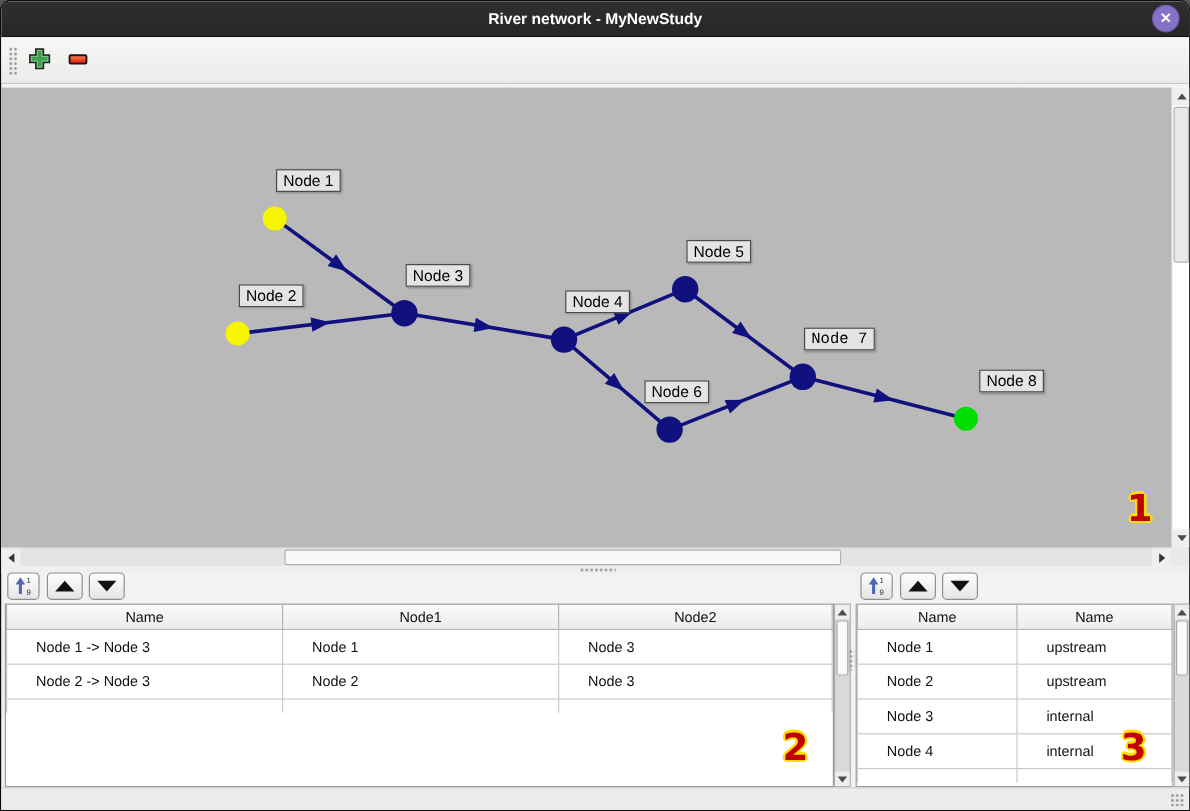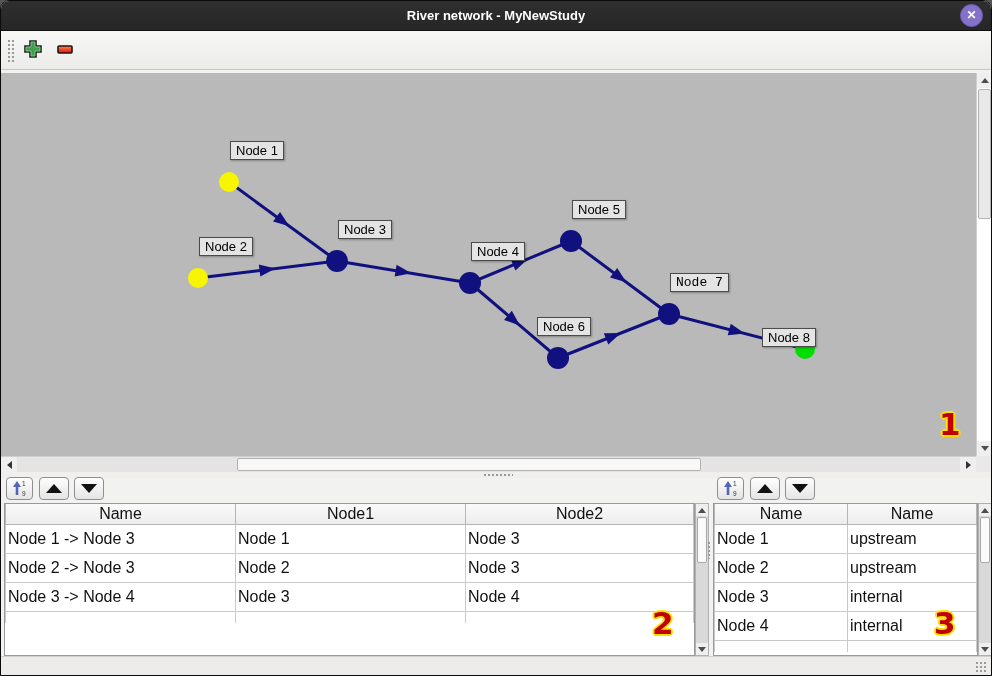--- a/index.html
+++ b/index.html
@@ -63,27 +63,27 @@
   #vsplit-dots{position:absolute;left:706px;top:540px;width:5px;height:18px;}
   
   .panel-btn{
     position:absolute;top:476px;height:23px;border:1px solid #8f8f8f;border-radius:4px;
     background:linear-gradient(#fefefe,#e5e5e5);display:flex;align-items:center;justify-content:center;cursor:pointer;
   }
   .tri-up{width:0;height:0;border-left:8px solid transparent;border-right:8px solid transparent;border-bottom:9px solid #111;}
   .tri-down{width:0;height:0;border-left:8px solid transparent;border-right:8px solid transparent;border-top:9px solid #111;}
   
   .tbl-wrap{position:absolute;top:502px;height:153px;overflow:hidden;background:#fff;border:1px solid #9a9a9a;}
-  table.grid{border-collapse:collapse;table-layout:fixed;width:100%;font-size:16px;color:#111;}
+  table.grid{border-collapse:collapse;table-layout:fixed;width:100%;font-size:12px;color:#111;}
   table.grid th{
     height:20px;font-weight:normal;text-align:center;
     background:linear-gradient(#fafafa,#ececec);
     border:1px solid #b5b5b5;border-top:none;padding:0;
   }
-  table.grid td{height:29px;border:1px solid #c9c9c9;padding:0 0 0 2px;background:#fff;overflow:hidden;white-space:nowrap;}
+  table.grid td{height:29px;border:1px solid #c9c9c9;padding:0 0 0 24px;background:#fff;overflow:hidden;white-space:nowrap;}
   table.grid tr.partial td{height:12px;border-bottom:none;}
   .tbl-vscroll{position:absolute;top:502px;width:14px;height:153px;background:#d9d9d9;border:1px solid #b0b0b0;}
   .tbl-vthumb{position:absolute;left:1px;top:13px;width:10px;height:46px;background:#fafafa;border:1px solid #a8a8a8;border-radius:2px;}
   
   #statusbar{position:absolute;left:0;top:655px;width:990px;height:19px;background:#edecea;border-top:1px solid #d2d0ce;}
   #grip{position:absolute;right:4px;bottom:3px;width:12px;height:11px;}
   
   .annotation{
     position:absolute;z-index:50;
     font:bold 31px "DejaVu Sans",sans-serif;color:#c00000;line-height:1;
@@ -151,21 +151,21 @@
         <circle cx="668" cy="241" r="11" fill="#10107e"></circle>
         <circle cx="804" cy="276" r="10" fill="#00dd00"></circle>
       </svg>
   <div class="node-label" style="left: 229px; top: 68px;">Node 1</div>
       <div class="node-label" style="left: 198px; top: 164px;">Node 2</div>
       <div class="node-label" style="left: 337px; top: 147px;">Node 3</div>
       <div class="node-label" style="left: 470px; top: 169px;">Node 4</div>
       <div class="node-label" style="left: 571px; top: 127px;">Node 5</div>
       <div class="node-label" style="left: 536px; top: 244px;">Node 6</div>
       <div class="node-label" style="left: 669px; top: 200px; font-family: Liberation Mono, monospace;">Node 7</div>
-      <div class="node-label" style="left: 761px; top: 235px; margin-top: 20px;">Node 8</div>
+      <div class="node-label" style="left: 815px; top: 235px;">Node 8</div>
     </div>
 
   <div id="canvas-vscroll">
     <div class="sb-arrow" style="left:0;top:0;width:15px;height:15px;">
         <div class="tri u"></div>
       </div>
     <div id="canvas-vthumb"></div>
     <div class="sb-arrow" style="left:0;bottom:0;width:15px;height:15px;">
         <div class="tri d"></div>
       </div>
@@ -219,25 +219,20 @@
           <tr>
             <td>Node 1 -&gt; Node 3</td>
             <td>Node 1</td>
             <td>Node 3</td>
           </tr>
           <tr>
             <td>Node 2 -&gt; Node 3</td>
             <td>Node 2</td>
             <td>Node 3</td>
           </tr>
-          <tr>
-            <td>Node 3 -&gt; Node 4</td>
-            <td>Node 3</td>
-            <td>Node 4</td>
-          </tr>
           <tr class="partial">
             <td></td>
             <td></td>
             <td></td>
           </tr>
         </tbody>
     </table>
   </div>
   <div class="tbl-vscroll" style="left:694px;">
     <div class="sb-arrow" style="left:0;top:0;width:12px;height:12px;">

